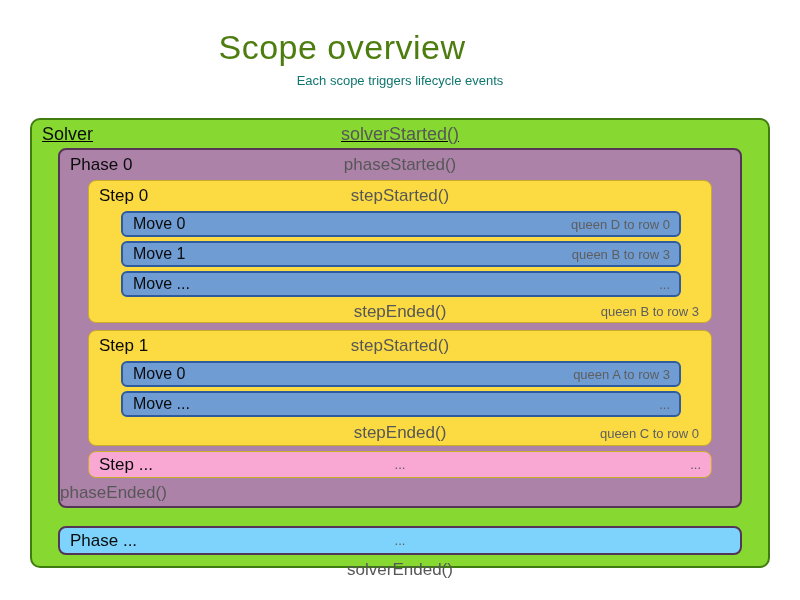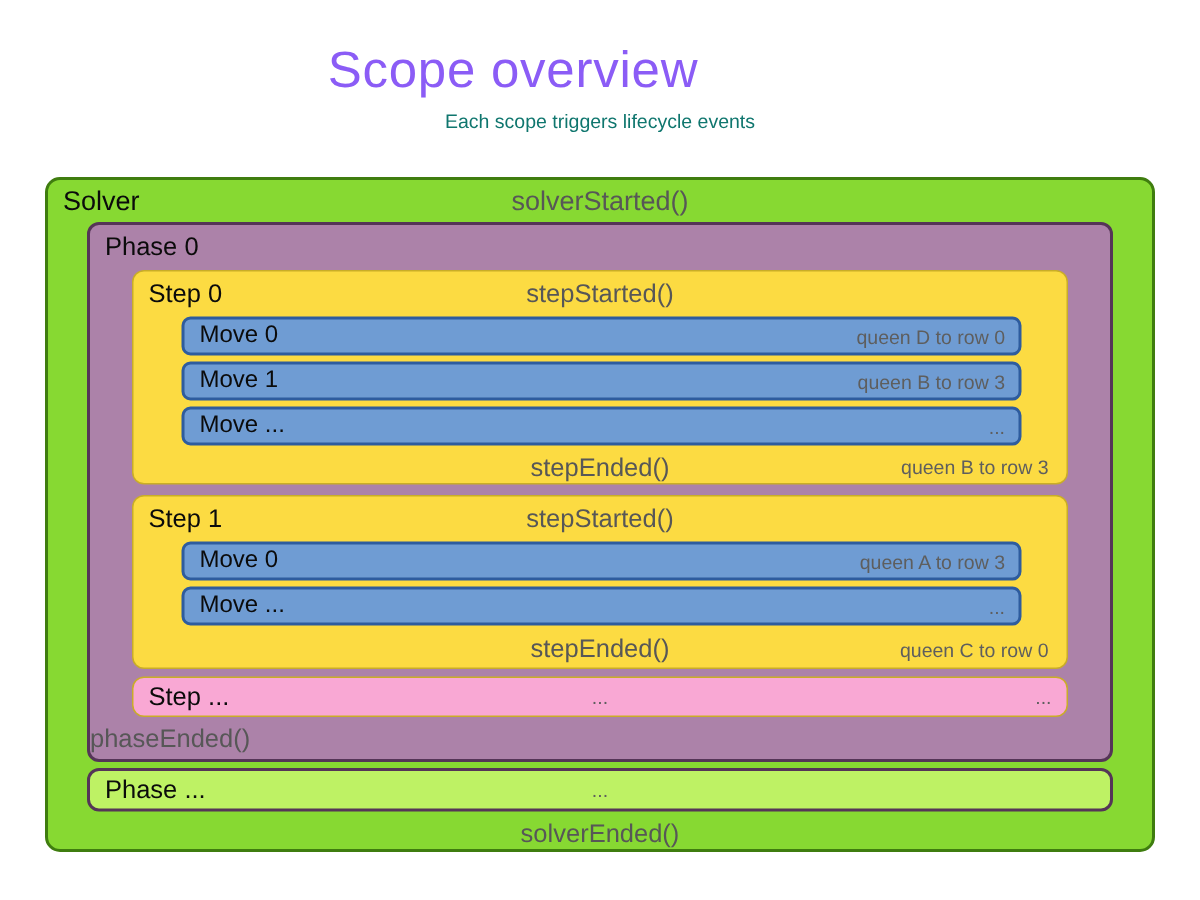--- a/index.html
+++ b/index.html
@@ -1,21 +1,21 @@
 <!DOCTYPE html>
 <html><head>
 <meta charset="utf-8">
 <style>
   * { margin: 0; padding: 0; box-sizing: border-box; }
   html, body { width: 800px; height: 600px; background: #ffffff; overflow: hidden; }
   body { font-family: "Liberation Sans", sans-serif; position: relative; }
 
   .page-title {
     position: absolute; top: 28px; left: 0; width: 684px;
-    text-align: center; font-size: 34px; color: #8b5cf6; font-weight: 400;
+    text-align: center; font-size: 34px; color: #4d7c0f; font-weight: 400;
     letter-spacing: 0.5px;
   }
   .page-subtitle {
     position: absolute; top: 73px; left: 0; width: 800px;
     text-align: center; font-size: 13px; color: #0f766e;
   }
 
   .solver-box {
     position: absolute; left: 30px; top: 118px; width: 740px; height: 450px;
     background: #87d932; border: 2px solid #3f7d0f; border-radius: 10px;
@@ -25,21 +25,21 @@
     display: grid; grid-template-columns: 1fr auto 1fr; align-items: center;
   }
   .row3 .left  { justify-self: start; }
   .row3 .mid   { justify-self: center; }
   .row3 .right { justify-self: end; }
 
   .scope-label { color: #0b0b0b; }
   .event-text  { color: #575757; }
   .note-text   { color: #5e5e5e; font-size: 13px; }
 
-  .solver-header { height: 28px; padding: 0 10px; font-size: 18px; }
+  .solver-header { height: 28px; padding: 0 10px; font-size: 18px; text-decoration: underline; }
   .solver-footer { height: 29px; display: flex; align-items: center; justify-content: center; font-size: 17px; }
 
   .phase-box {
     margin: 0 26px; height: 360px;
     background: #ac82a9; border: 2px solid #553557; border-radius: 8px;
   }
   .phase-header { height: 30px; padding: 0 10px; font-size: 17px; }
   .phase-footer { height: 30px; display: flex; align-items: center; justify-content: flex-start; font-size: 17px; }
 
   .step-box {
@@ -60,42 +60,43 @@
   }
 
   .step-more {
     margin: 5px 28px 0; height: 27px;
     background: #f9a8d4; border: 1px solid #c9ad27; border-radius: 8px;
     padding: 0 10px; font-size: 17px;
   }
   .step-more .mid, .step-more .right { font-size: 13px; color: #5e5e5e; }
 
   .phase-more {
-    margin: 4px 26px 0; height: 29px;
-    background: #bef264; border: 2px solid #553557; border-radius: 8px;
+    margin: 18px 26px 0; height: 29px;
+    background: #7dd3fc; border: 2px solid #553557; border-radius: 8px;
     padding: 0 10px; font-size: 17px; gap: 36px;
   }
   .phase-more .mid { font-size: 13px; color: #5e5e5e; }
 </style>
 </head>
 <body>
 
 <div class="page-title">Scope overview</div>
 <div class="page-subtitle">Each scope triggers lifecycle events</div>
 
 <div class="solver-box">
   <div class="solver-header row3">
     <span class="left scope-label">Solver</span>
     <span class="mid event-text">solverStarted()</span>
     <span class="right"></span>
   </div>
 
   <div class="phase-box">
     <div class="phase-header row3">
       <span class="left scope-label">Phase 0</span>
+      <span class="mid event-text">phaseStarted()</span>
       <span class="right"></span>
     </div>
 
     <div class="step-box step-0">
       <div class="step-header row3">
         <span class="left scope-label">Step 0</span>
         <span class="mid event-text">stepStarted()</span>
         <span class="right"></span>
       </div>
       <div class="move-row">

